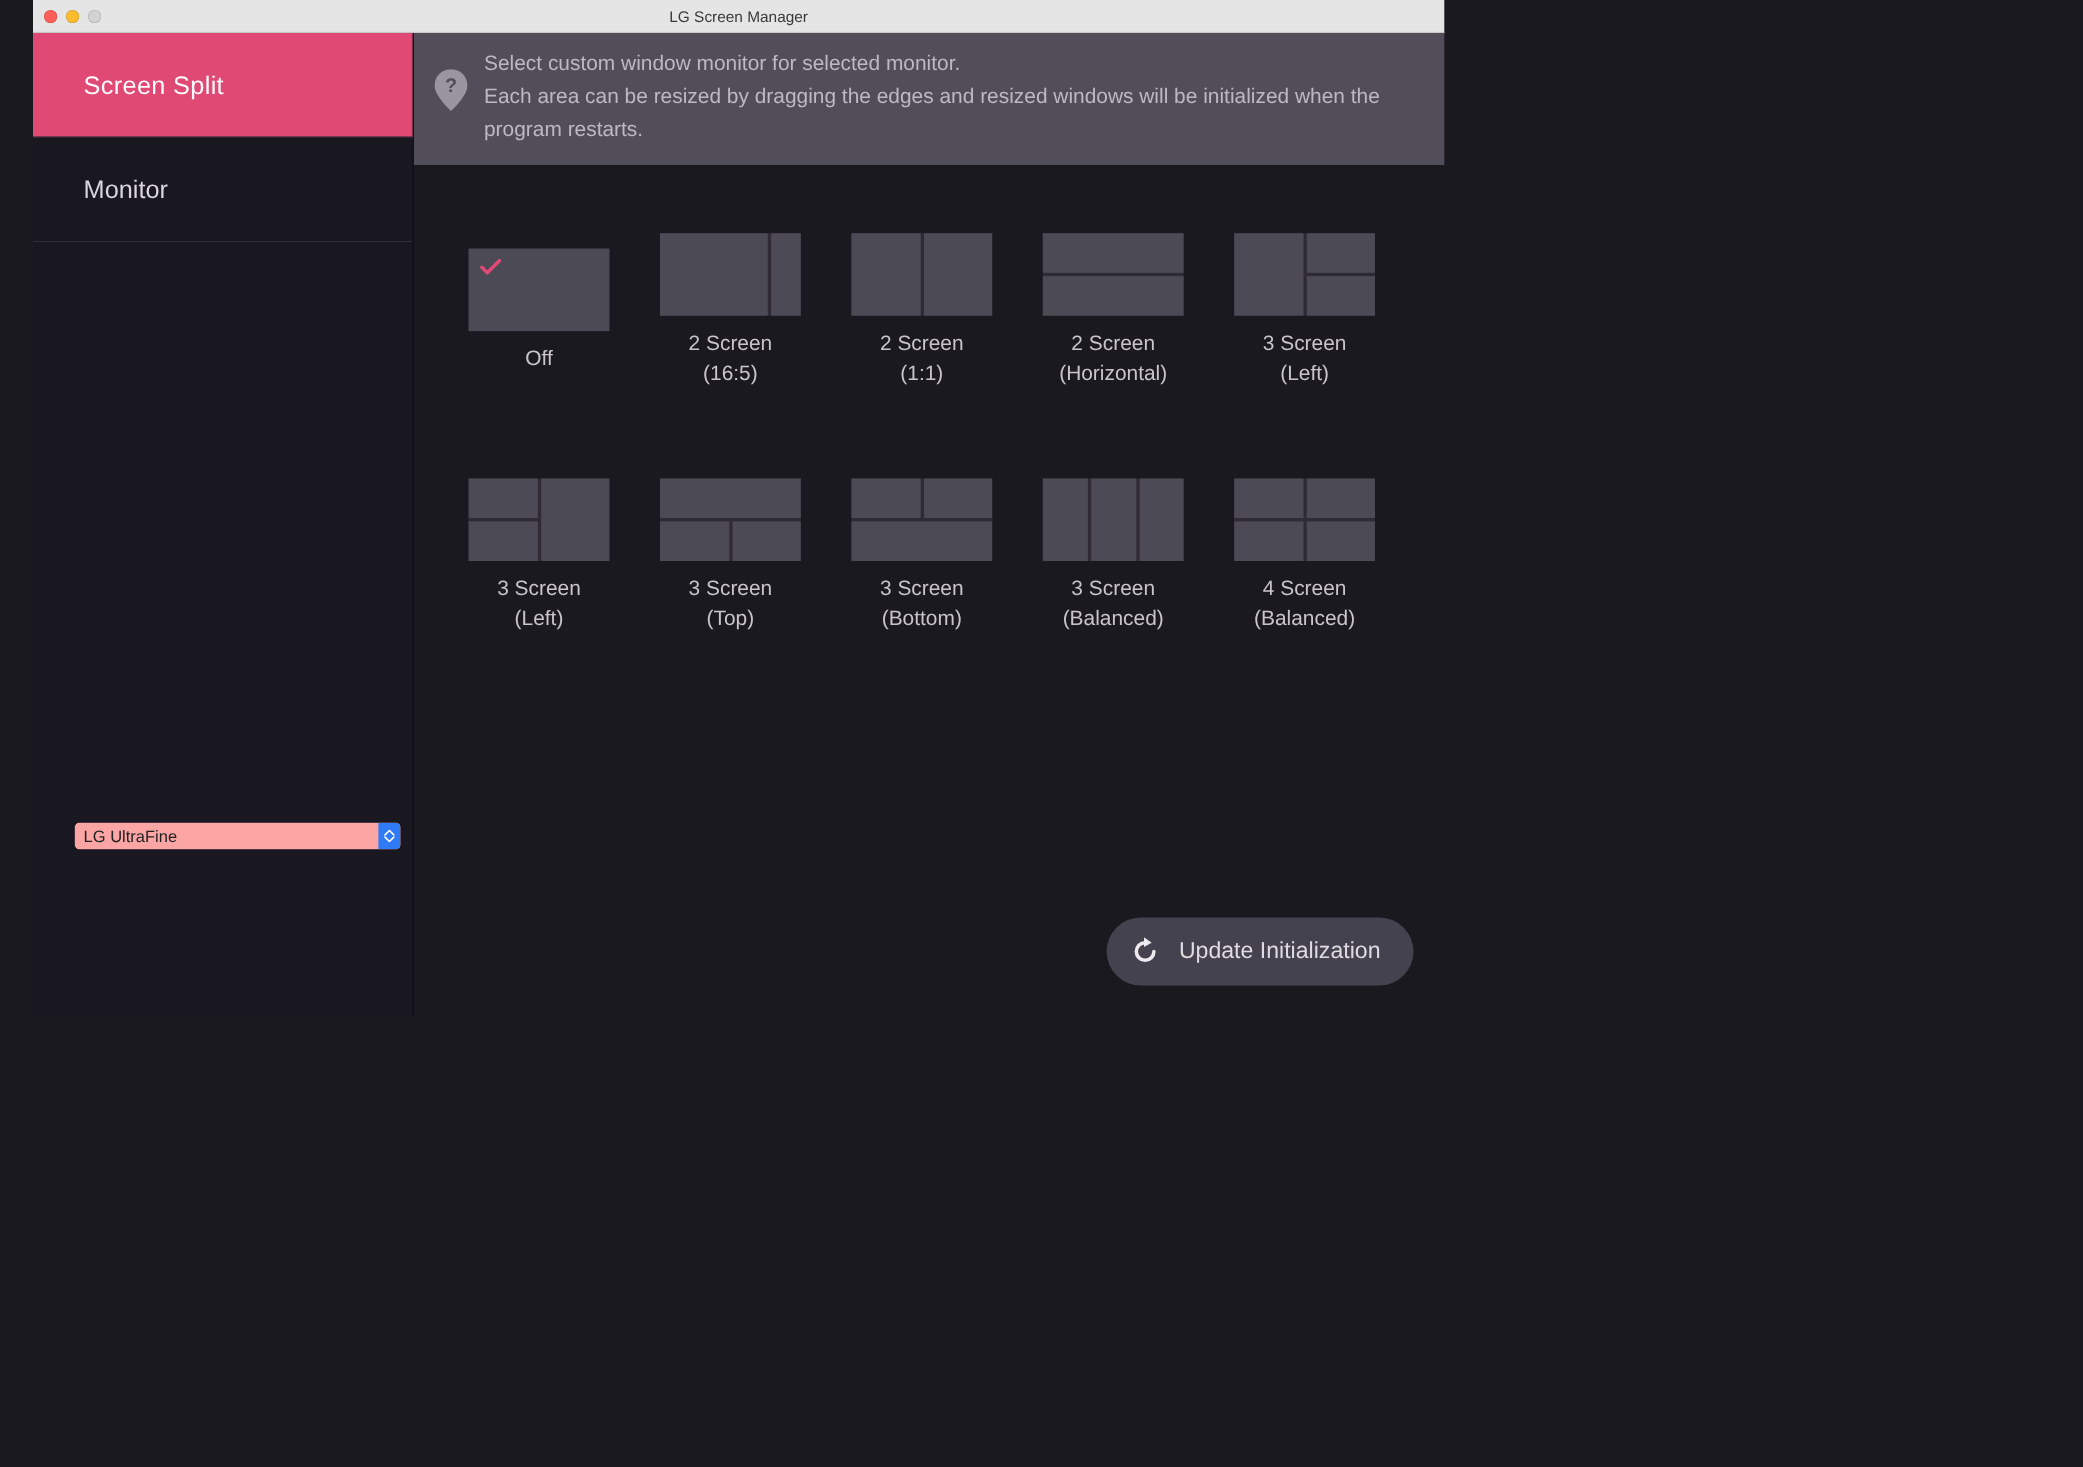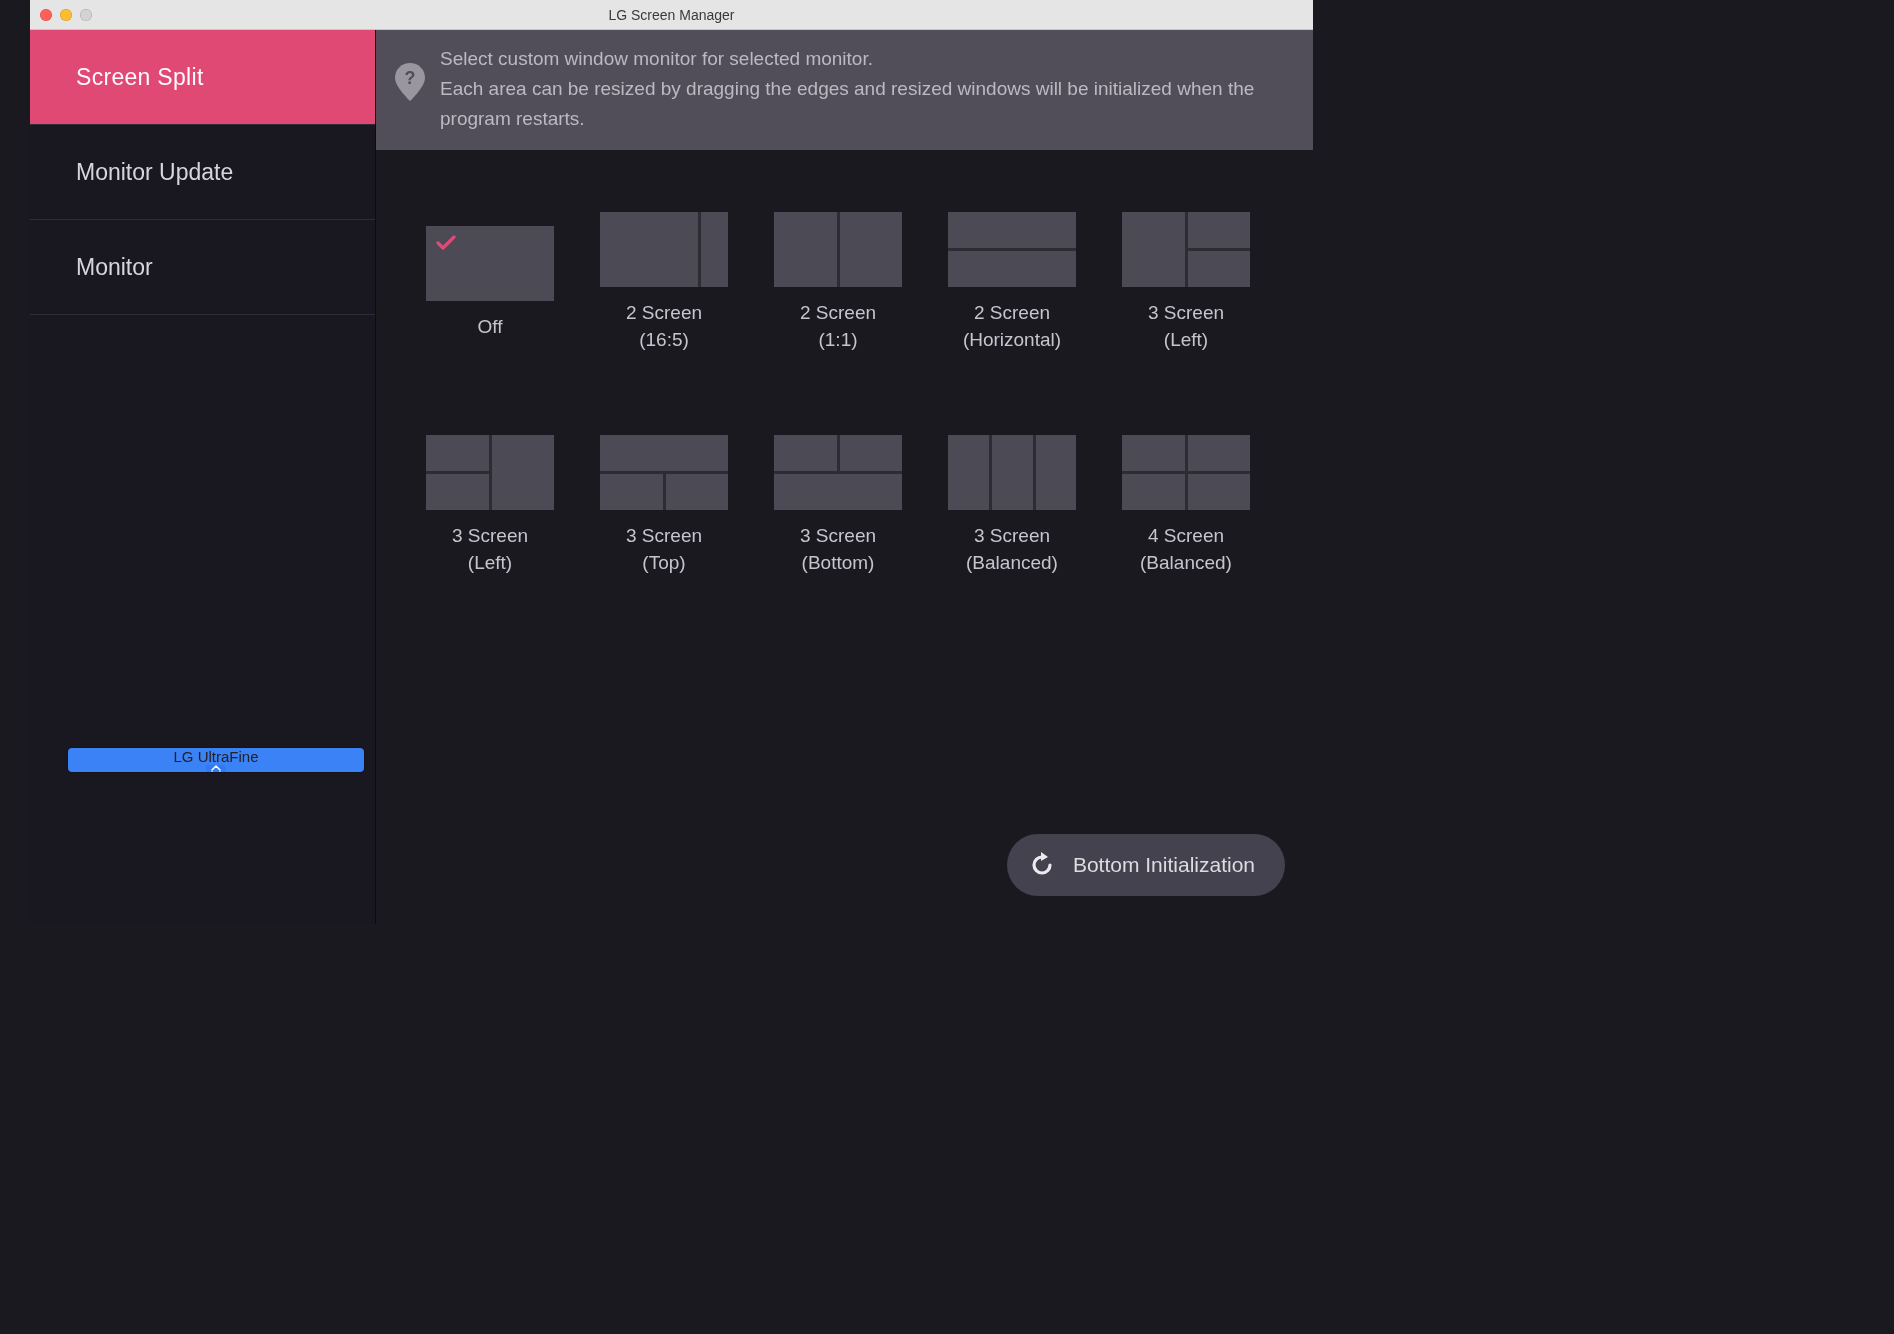--- a/index.html
+++ b/index.html
@@ -36,23 +36,22 @@
     cursor: pointer;
   }
   .sidebar-item.active { background: #df4973; color: #fffafd; font-weight: 400; letter-spacing: .3px; }
   .sidebar-item:not(.active) { background: #191720; }
 
   .monitor-select-wrap {
     position: absolute; bottom: 152px; left: 38px;
   }
   .monitor-select {
     width: 296px; height: 24px; display: flex; align-items: center;
-    background: #3b82f6; border-radius: 4px; overflow: hidden;
+    background: #fca5a5; border-radius: 4px; overflow: hidden;
     box-shadow: 0 0 0 1px rgba(0,0,0,.15);
-    flex-direction: column;
   }
   .monitor-select-label {
     flex: 1; padding: 0 8px; font-size: 15px; color: #222;
   }
   .monitor-select-arrows {
     width: 20px; height: 100%; background: #2f7bf6; display: flex; flex-direction: column;
     align-items: center; justify-content: center; gap: 0px;
     border-top-right-radius: 4px; border-bottom-right-radius: 4px;
   }
   .monitor-select-arrows svg { display:block; }
@@ -154,23 +153,20 @@
       <div class="tl gray"></div>
     </div>
     <div class="titlebar-title">LG Screen Manager</div>
   </div>
 
   <div class="content">
 
     <div class="sidebar">
       <div class="sidebar-item active">
         <span>Screen Split</span>
-      </div>
-      <div class="sidebar-item">
-        <span>Monitor Update</span>
       </div>
       <div class="sidebar-item">
         <span>Monitor</span>
       </div>
 
       <div class="monitor-select-wrap">
         <div class="monitor-select">
           <div class="monitor-select-label">LG UltraFine</div>
           <div class="monitor-select-arrows">
             <svg width="10" height="6" viewBox="0 0 10 6">
@@ -325,19 +321,19 @@
       </div>
 
       <div class="footer">
         <button class="layout-init-btn">
           <span class="reload-icon">
             <svg width="26" height="26" viewBox="0 0 26 26">
               <path d="M 21 13 A 8 8 0 1 1 13 5" stroke="#eceaef" stroke-width="3.2" fill="none" stroke-linecap="round"></path>
               <path d="M 12 0 L 19 5 L 12 9 Z" fill="#eceaef"></path>
             </svg>
           </span>
-          <span>Bottom Initialization</span>
+          <span>Update Initialization</span>
         </button>
       </div>
 
     </div>
   </div>
 </div>
 
 </body></html>

